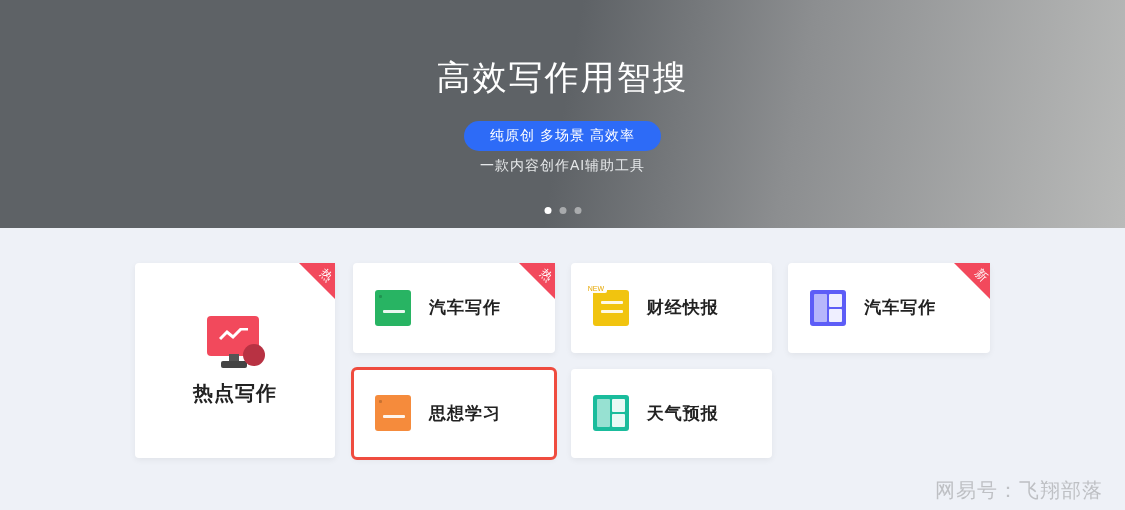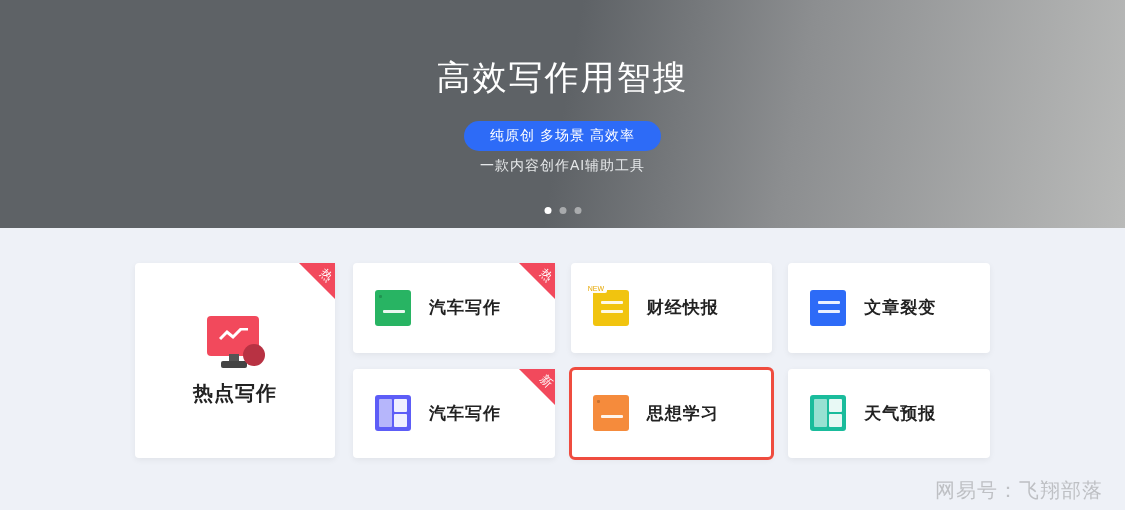--- a/index.html
+++ b/index.html
@@ -221,24 +221,20 @@
       <div class="s-title">汽车写作</div>
     </div>
 
     <div class="small-card">
       <div class="s-icon i-yellow i-lines">
         <span class="new-badge" style="color:#e6a700">NEW</span>
       </div>
       <div class="s-title">财经快报</div>
     </div>
 
-    <div class="small-card">
-      <div class="s-icon i-blue i-lines"></div>
-      <div class="s-title">文章裂变</div>
-    </div>
 
     <div class="small-card">
       <div class="corner-tag"></div>
       <div class="corner-text">新</div>
       <div class="s-icon i-purple i-grid">
           <span></span>
           <span></span>
           <span></span>
         </div>
       <div class="s-title">汽车写作</div>

